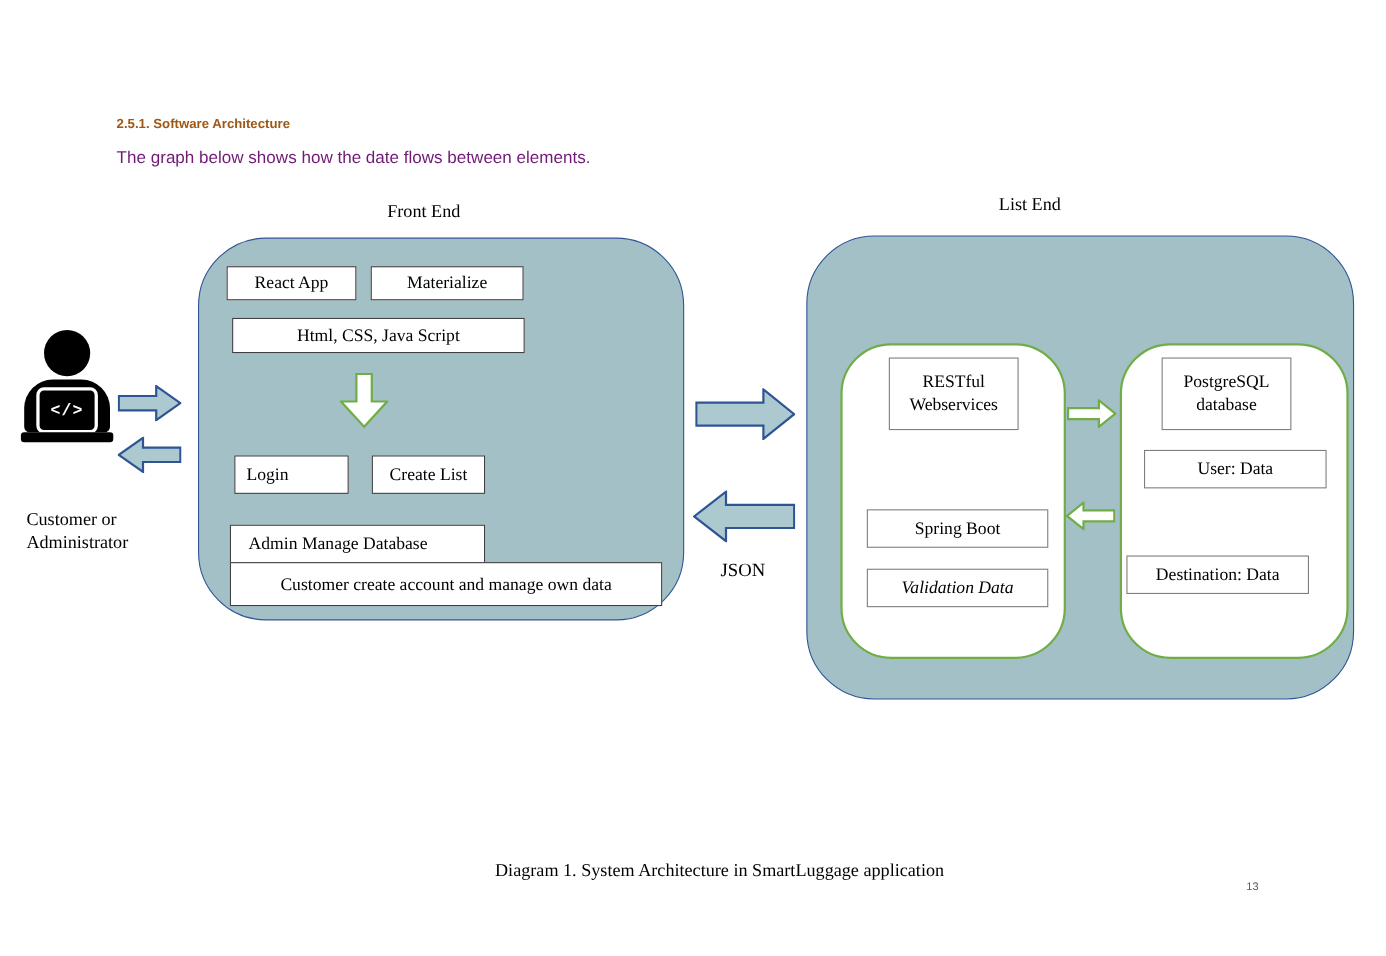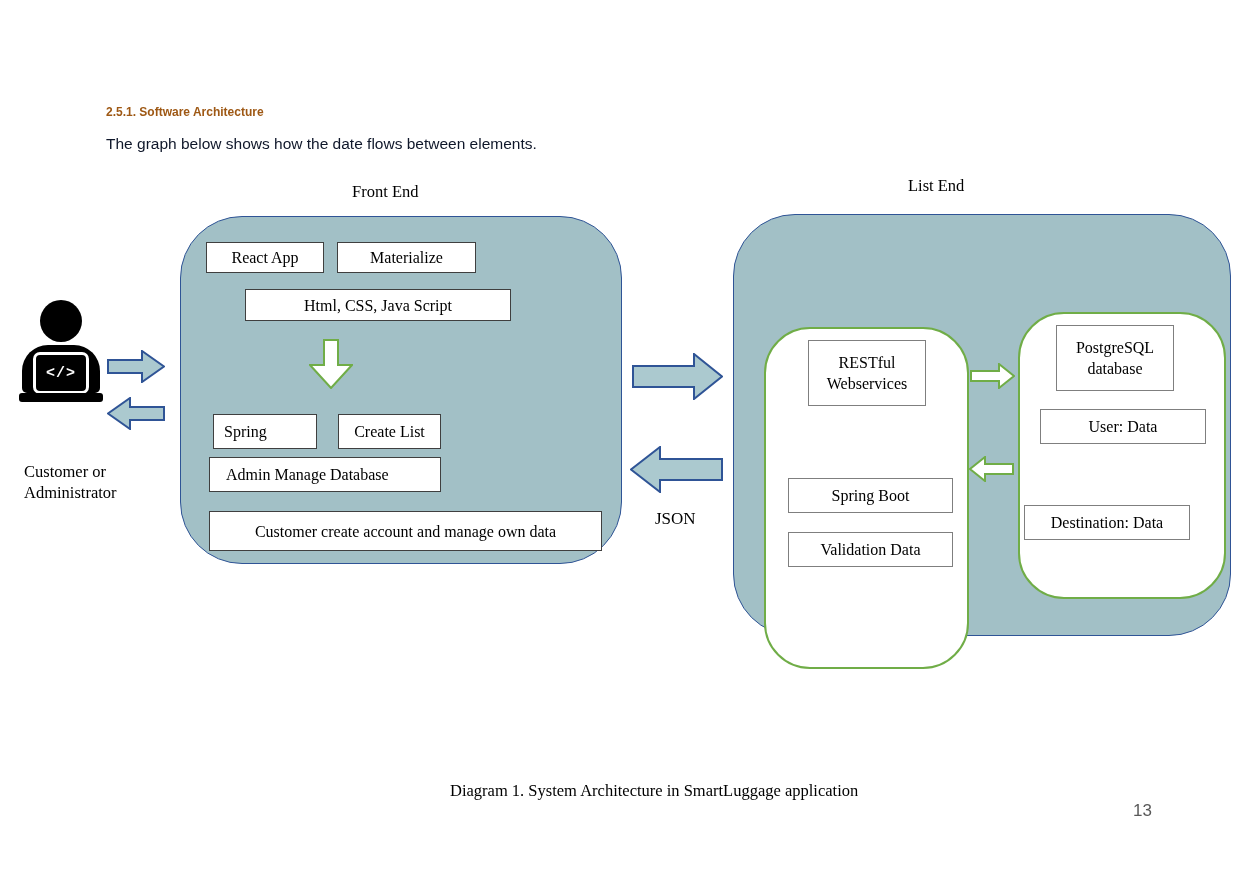--- a/index.html
+++ b/index.html
@@ -16,21 +16,21 @@
     position:relative;width:1260px;height:869px;background:#ffffff;overflow:hidden;
     font-family:"Liberation Serif",serif;color:#000;
   }
   .heading{
     position:absolute;left:106px;top:105px;
     font-family:"Liberation Sans",sans-serif;font-size:12px;font-weight:700;
     color:var(--heading-color);
   }
   .intro{
     position:absolute;left:106px;top:135px;
-    font-family:"Liberation Sans",sans-serif;font-size:15.5px;color:#0f172a;
+    font-family:"Liberation Sans",sans-serif;font-size:15.5px;color:#701a75;
   }
   .section-label{position:absolute;font-size:16.5px;}
   .fe-label{left:352px;top:182px;}
   .be-label{left:908px;top:176px;}
 
   .panel{
     position:absolute;background:var(--panel-fill);
     border:1.6px solid var(--panel-border);border-radius:62px;
   }
   .fe-panel{left:180px;top:216px;width:442px;height:348px;}
@@ -40,49 +40,49 @@
     position:absolute;background:#ffffff;border:1.5px solid #3f3f3f;
     display:flex;align-items:center;justify-content:center;text-align:center;
     font-size:16px;line-height:21px;
   }
   .gbox{border:1.5px solid #7f7f7f;}
   .noborder{border:none;}
 
   
   .b-react{left:25px;top:25px;width:118px;height:31px;}
   .b-mat{left:156px;top:25px;width:139px;height:31px;}
-  .b-html{left:30px;top:72px;width:266px;height:32px;margin-left:34px;}
+  .b-html{left:30px;top:72px;width:266px;height:32px;}
   .b-login{left:32px;top:197px;width:104px;height:35px;justify-content:flex-start;padding-left:10px;}
   .b-clist{left:157px;top:197px;width:103px;height:35px;}
-  .b-admin{left:28px;top:240px;width:232px;height:35px;justify-content:flex-start;padding-left:16px;}
+  .b-admin{left:28px;top:260px;width:232px;height:35px;justify-content:flex-start;padding-left:16px;}
   .b-cust{left:28px;top:294px;width:393px;height:40px;}
 
   
   .b-server{left:106px;top:9px;width:265px;height:47px;}
   .subpanel{
     position:absolute;background:#ffffff;border:2px solid var(--green-accent);
     border-radius:46px;
   }
-  .sp-services{left:30px;top:112px;width:205px;height:342px;}
+  .sp-services{left:30px;top:97px;width:205px;height:287px;}
   .sp-db{left:284px;top:97px;width:208px;height:287px;}
   .b-restful{left:42px;top:11px;width:118px;height:66px;}
   .b-restctl{left:22px;top:101px;width:165px;height:35px;}
   .b-spring{left:22px;top:149px;width:165px;height:35px;}
-  .b-valid{left:22px;top:203px;width:165px;height:35px;}
+  .b-valid{left:22px;top:203px;width:165px;height:35px;font-style:italic;}
   .b-postgres{left:36px;top:11px;width:118px;height:66px;}
   .b-userdata{left:20px;top:95px;width:166px;height:35px;}
   .b-admindata{left:4px;top:145px;width:166px;height:35px;}
   .b-destdata{left:4px;top:191px;width:166px;height:35px;}
 
   .abs{position:absolute;}
   .json-label{left:655px;top:509px;font-size:17px;}
   .caption{position:absolute;left:450px;top:781px;font-size:16.5px;}
   .page-number{
     position:absolute;left:1133px;top:801px;
-    font-family:"Liberation Sans",sans-serif;font-size:17px;color:var(--page-number-color);
+    font-family:"Liberation Sans",sans-serif;font-size:10px;color:var(--page-number-color);
   }
 
   
   .actor{position:absolute;left:18px;top:300px;width:86px;height:102px;}
   .actor-head{position:absolute;left:22px;top:0;width:42px;height:42px;background:#000;border-radius:50%;}
   .actor-body{position:absolute;left:4px;top:45px;width:78px;height:48px;background:#000;border-radius:26px 26px 5px 5px;}
   .actor-laptop{
     position:absolute;left:15px;top:52px;width:56px;height:42px;background:#000;
     border:3px solid #fff;border-radius:7px;
     display:flex;align-items:center;justify-content:center;
@@ -121,21 +121,21 @@
 
   <div class="panel fe-panel">
     <div class="wbox b-react">React App</div>
     <div class="wbox b-mat">Materialize</div>
     <div class="wbox b-html">Html, CSS, Java Script</div>
 
     <svg class="abs" style="left:128px;top:122px;" width="44" height="50" viewBox="0 0 44 50">
       <polygon points="15,1 29,1 29,26 43,26 22,49 1,26 15,26" style="fill:#ffffff;stroke:var(--green-accent);stroke-width:2;"></polygon>
     </svg>
 
-    <div class="wbox b-login">Spring</div>
+    <div class="wbox b-login">Login</div>
     <div class="wbox b-clist">Create List</div>
     <div class="wbox b-admin">Admin Manage Database</div>
     <div class="wbox b-cust">Customer create account and manage own data</div>
   </div>
 
   <svg class="abs" style="left:632px;top:353px;" width="91" height="47" viewBox="0 0 91 47">
     <polygon points="1,13 62,13 62,1 90,23.5 62,46 62,34 1,34" style="fill:var(--arrow-fill);stroke:var(--panel-border);stroke-width:2;"></polygon>
   </svg>
   <svg class="abs" style="left:630px;top:446px;" width="93" height="47" viewBox="0 0 93 47">
     <polygon points="92,13 30,13 30,1 1,23.5 30,46 30,34 92,34" style="fill:var(--arrow-fill);stroke:var(--panel-border);stroke-width:2;"></polygon>

